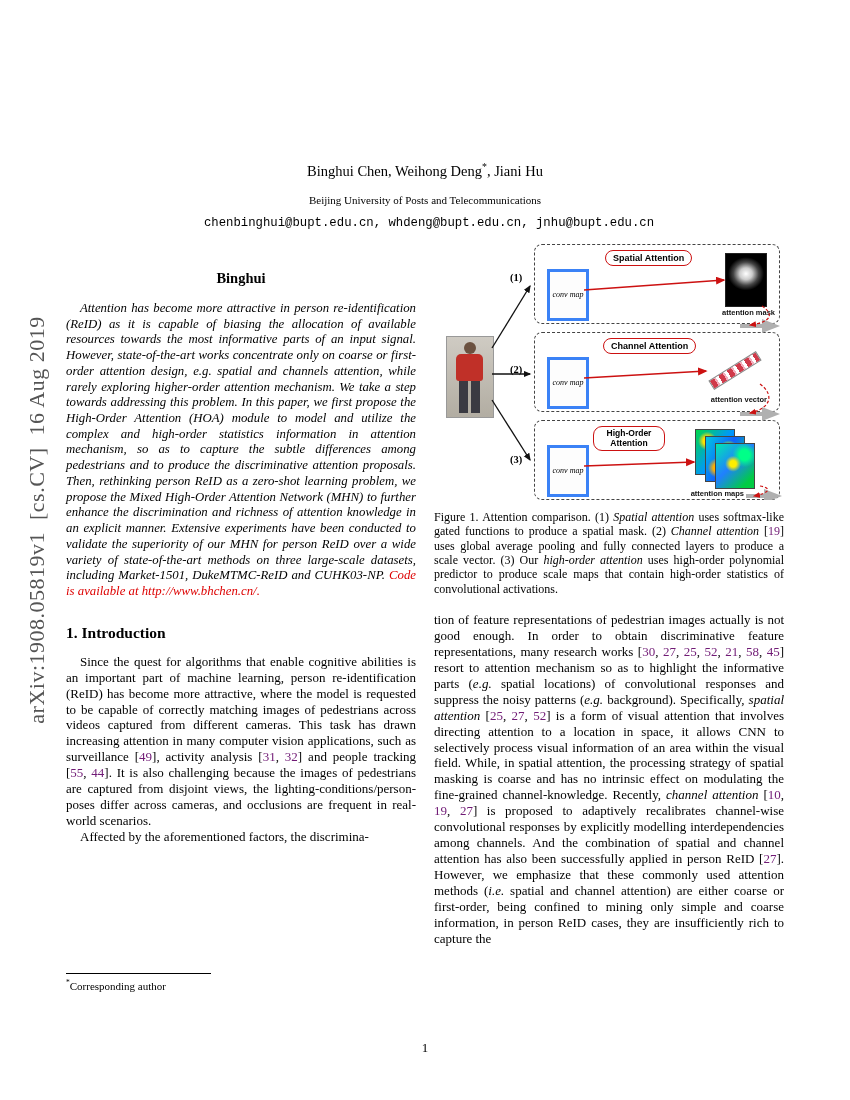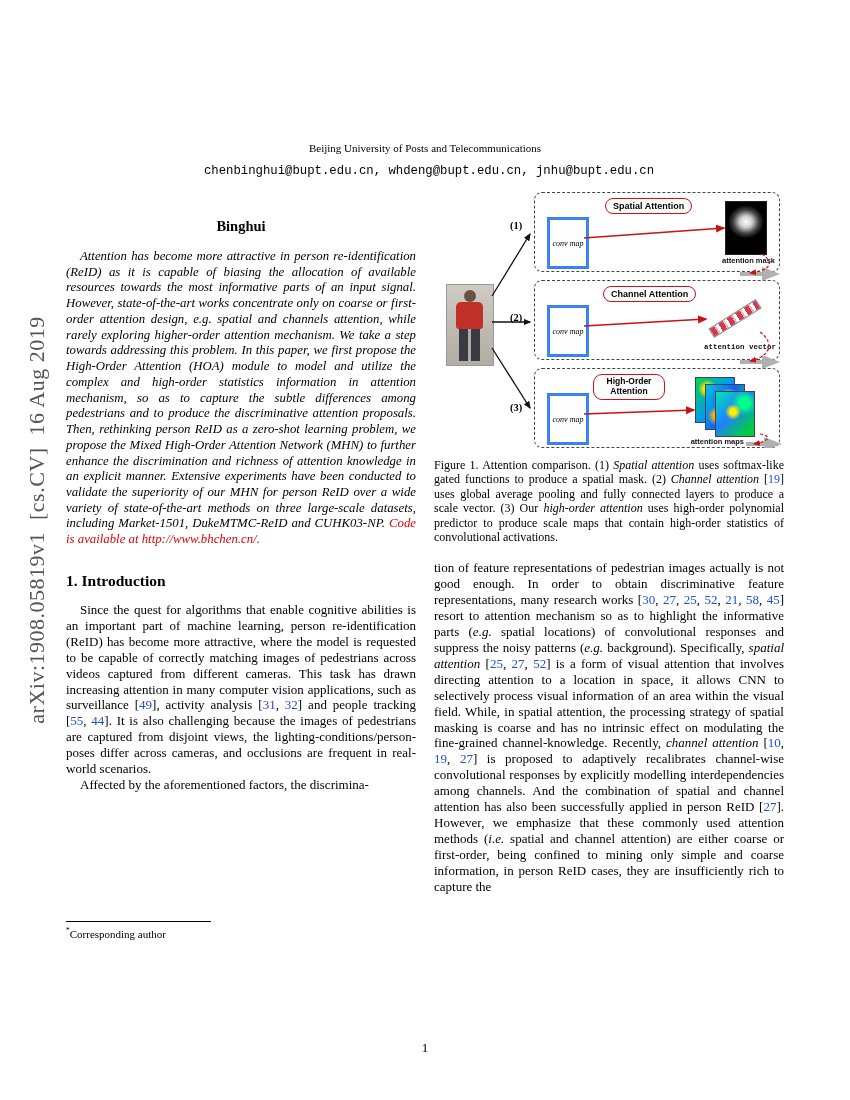--- a/index.html
+++ b/index.html
@@ -22,21 +22,21 @@
   .col{width:350px;flex:0 0 350px;}
   .col-left{display:flex;flex-direction:column;min-height:748px;}
 
   .abstract-heading{font-size:14.5px;font-weight:bold;text-align:center;margin:26px 0 14px;}
   .abstract-text{font-style:italic;font-size:12.8px;line-height:1.23;text-align:justify;margin:0;text-indent:14px;}
   .section-heading{font-size:15.5px;font-weight:bold;margin:24px 0 12px;}
   .body-par{font-size:13px;line-height:1.225;text-align:justify;margin:0;}
   .indent{text-indent:14px;}
 
   .s-it{font-style:italic;}
-  .s-cite{color:#1d4ed8;}
+  .s-cite{color:#701a75;}
   .s-red{color:#dd0000;font-style:italic;}
   .s-sup{vertical-align:super;font-size:68%;}
 
   .footnote{margin-top:auto;padding-top:14px;}
   .footnote-rule{width:145px;border-top:1px solid #000;margin-bottom:4px;}
   .footnote-text{font-size:11px;}
 
   
   .figure1{margin:0;padding:0;}
   .fig-canvas{position:relative;width:350px;height:256px;}
@@ -68,21 +68,21 @@
               font-size:8.5px;line-height:1.15;border-radius:9px;padding:2px 4px;}
 
   .mask{position:absolute;right:12px;top:8px;width:40px;height:52px;border:1px solid #222;
         background:radial-gradient(ellipse 45% 32% at 50% 38%,#ffffff 0%,#cccccc 35%,#444 70%,#000 100%);}
   .out-label{position:absolute;font-family:"Liberation Sans",sans-serif;font-weight:bold;font-size:7.5px;color:#111;}
   .mask-label{right:4px;top:63px;}
 
   .att-vector{position:absolute;right:16px;top:32px;width:54px;height:9px;border:1px solid #888;
         background:repeating-linear-gradient(90deg,#d03a4a 0 5px,#f3aebc 5px 7px,#ffffff 7px 10px);
         transform:rotate(-32deg);}
-  .vector-label{right:3px;top:62px;font-family:Liberation Mono, monospace;}
+  .vector-label{right:12px;top:62px;}
 
   .att-map{position:absolute;width:38px;height:44px;border:1px solid #444;}
   .map1{right:44px;top:8px;
         background:radial-gradient(circle at 30% 25%,#ffe000 0 10%,rgba(0,0,0,0) 22%),
                    radial-gradient(circle at 70% 60%,#00ffcc 0 14%,rgba(0,0,0,0) 30%),
                    linear-gradient(125deg,#00d84a,#0096ff 55%,#0040dd);}
   .map2{right:34px;top:15px;
         background:radial-gradient(circle at 60% 30%,#aaff00 0 12%,rgba(0,0,0,0) 26%),
                    radial-gradient(circle at 30% 70%,#ffb000 0 10%,rgba(0,0,0,0) 24%),
                    linear-gradient(115deg,#00c8e0,#1060ff 50%,#00e070);}
@@ -103,20 +103,21 @@
   .page-number{position:absolute;bottom:44px;left:0;right:0;text-align:center;font-size:13px;}
 </style>
 </head>
 <body>
 
 <div class="page">
 
   <div class="arxiv-stamp">arXiv:1908.05819v1  [cs.CV]  16 Aug 2019</div>
 
   <header class="header">
+    <div class="authors"><span>Binghui Chen, Weihong Deng</span><span class="s-sup">*</span><span>, Jiani Hu</span></div>
     <div class="affiliation">Beijing University of Posts and Telecommunications</div>
     <div class="emails">chenbinghui@bupt.edu.cn, whdeng@bupt.edu.cn, jnhu@bupt.edu.cn</div>
   </header>
 
   <div class="columns">
 
     <div class="col col-left">
       <h2 class="abstract-heading">Binghui</h2>
       <p class="abstract-text"><span>Attention has become more attractive in person re-identification (ReID) as it is capable of biasing the allocation of available resources towards the most informative parts of an input signal. However, state-of-the-art works concentrate only on coarse or first-order attention design, e.g. spatial and channels attention, while rarely exploring higher-order attention mechanism. We take a step towards addressing this problem. In this paper, we first propose the High-Order Attention (HOA) module to model and utilize the complex and high-order statistics information in attention mechanism, so as to capture the subtle differences among pedestrians and to produce the discriminative attention proposals. Then, rethinking person ReID as a zero-shot learning problem, we propose the Mixed High-Order Attention Network (MHN) to further enhance the discrimination and richness of attention knowledge in an explicit manner. Extensive experiments have been conducted to validate the superiority of our MHN for person ReID over a wide variety of state-of-the-art methods on three large-scale datasets, including Market-1501, DukeMTMC-ReID and CUHK03-NP. </span><span class="s-red">Code is available at http://www.bhchen.cn/.</span></p>
 

